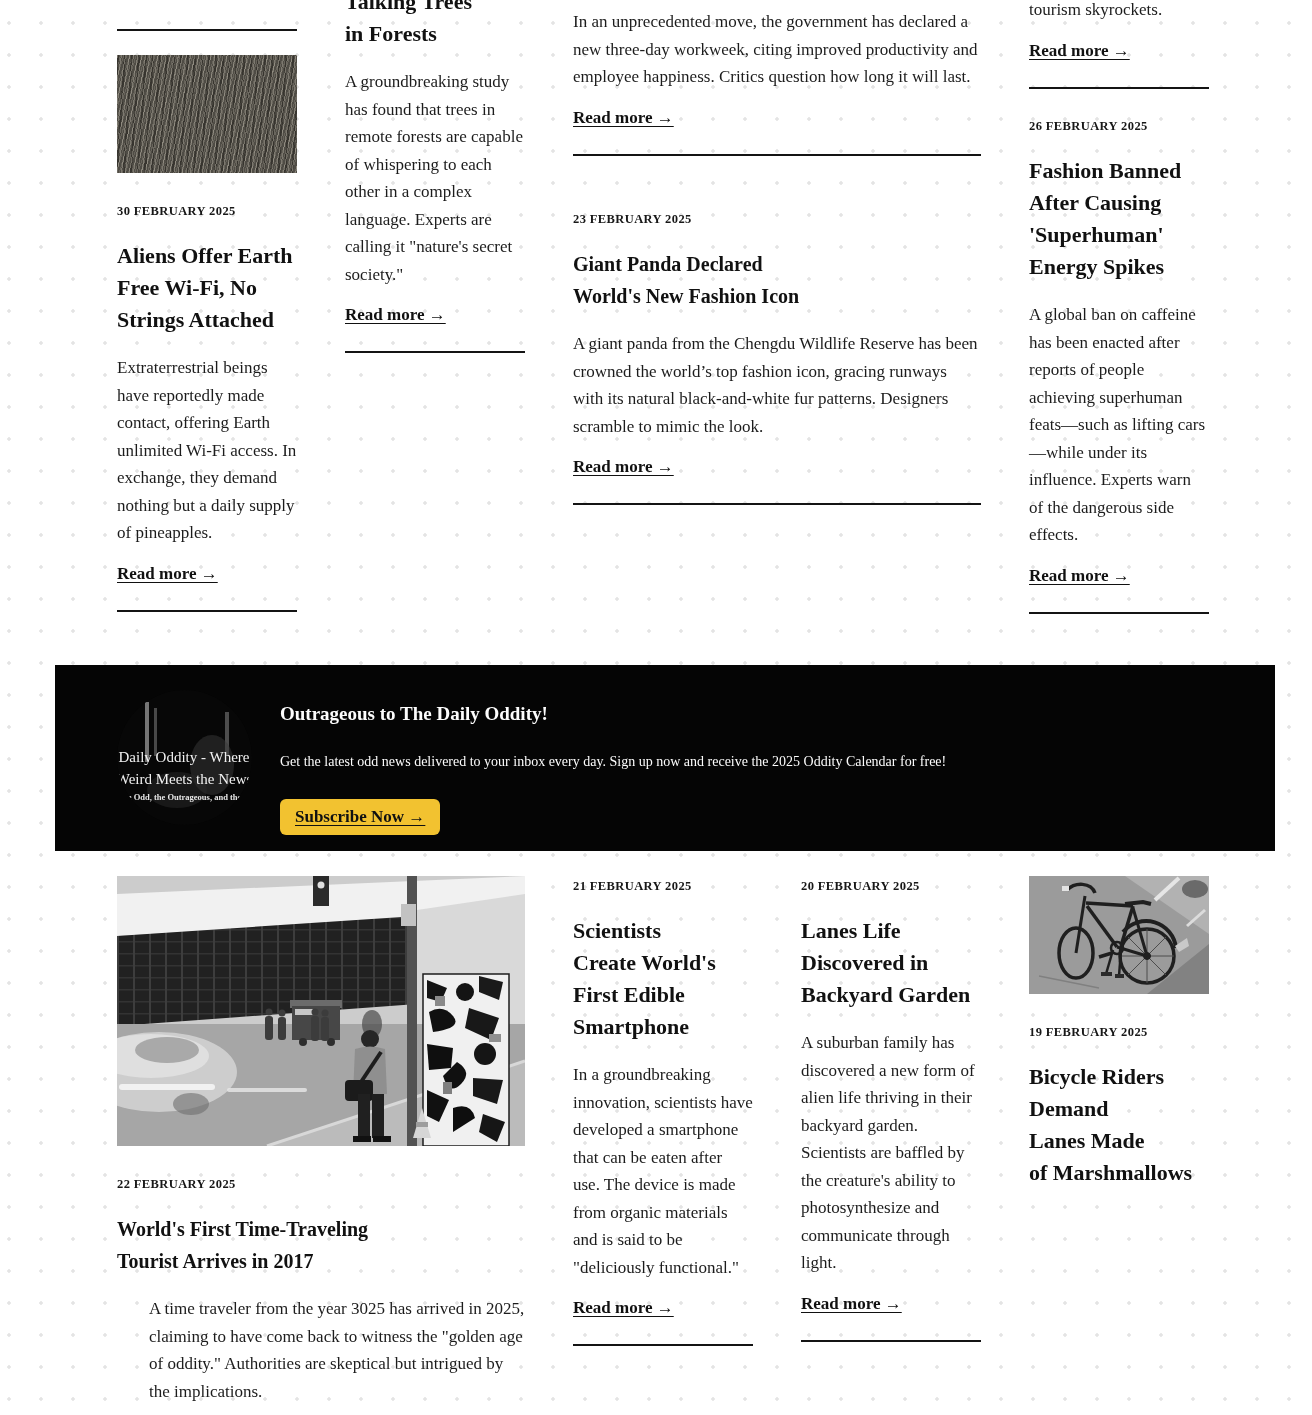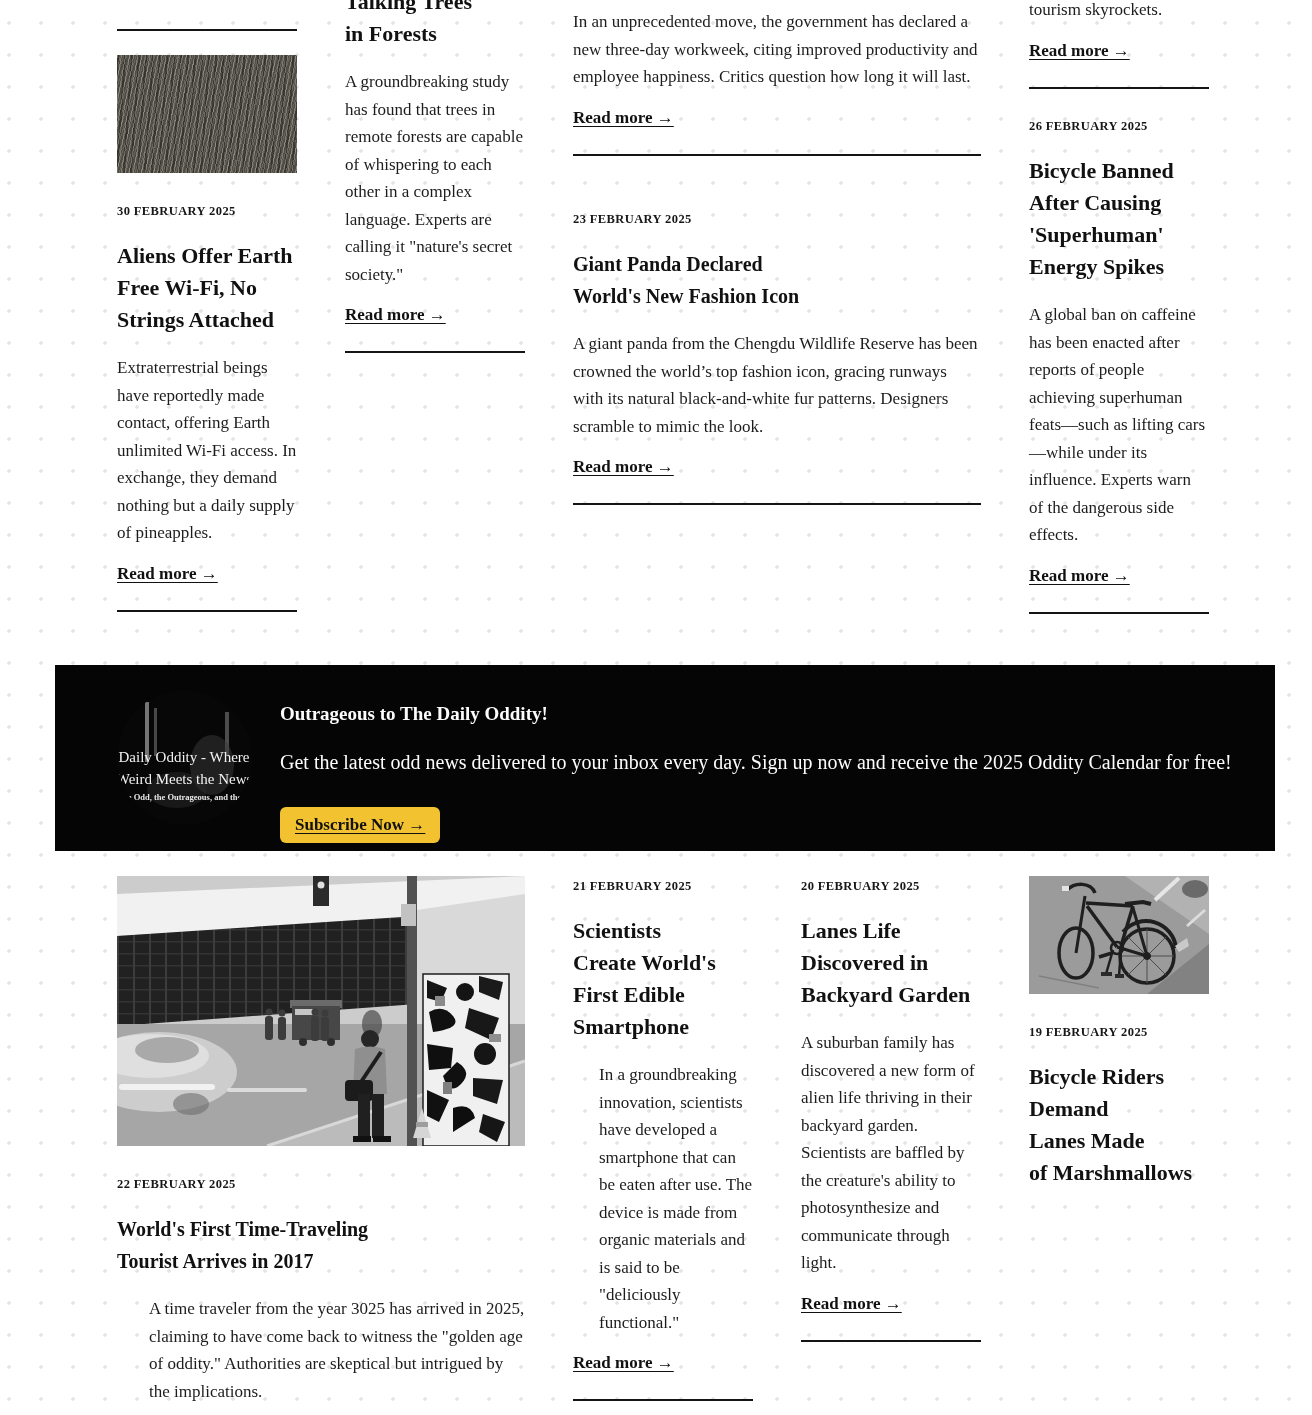--- a/index.html
+++ b/index.html
@@ -25,21 +25,21 @@
     background-image:
       repeating-linear-gradient(100deg, rgba(232,226,210,.30) 0 1px, transparent 1px 4px),
       repeating-linear-gradient(94deg, rgba(15,13,10,.38) 0 2px, transparent 2px 7px),
       repeating-linear-gradient(107deg, rgba(205,198,182,.20) 0 1px, transparent 1px 3px);}
   
   .banner{position:absolute;left:55px;top:665px;width:1220px;height:186px;background:#050505;
     box-sizing:border-box;display:flex;gap:28px;padding:25px 40px 0 62px;}
   .logo{width:135px;height:135px;flex:none;border-radius:50%;overflow:hidden;}
   .banner-content{padding-top:13px;color:#fdfdfd;}
   .banner-heading{font-size:19px;font-weight:bold;line-height:22px;margin:0;}
-  .banner-text{font-size:20px;line-height:22px;margin:26px 0 16px 0;}
+  .banner-text{font-size:14px;line-height:22px;margin:26px 0 8px 0;}
   .subscribe-btn{display:inline-block;margin-top:18px;background:#f2c230;color:#111;border:none;
     border-radius:6px;padding:8px 15px;font-family:"Liberation Serif",serif;font-size:17px;font-weight:bold;
     text-decoration:underline;text-underline-offset:3px;cursor:pointer;}
 </style>
 </head>
 <body>
 
 <div id="page">
 
   <article class="article" style="left:117px;top:29px;">
@@ -78,21 +78,21 @@
   </article>
 
   <article class="article" style="left:1029px;top:-4px;">
     <p class="body" style="margin-block:18px 0;">tourism skyrockets.</p>
     <a class="read-more">Read more →</a>
     <hr class="rule rule-end">
   </article>
 
   <article class="article" style="left:1029px;top:118px;">
     <div class="date">26 FEBRUARY 2025</div>
-    <h2 class="title" style="margin-block:20px 0;">Bicycle Banned
+    <h2 class="title" style="margin-block:20px 0;">Fashion Banned
 After Causing
 'Superhuman'
 Energy Spikes</h2>
     <p class="body" style="margin-block:18px 0;">A global ban on caffeine has been enacted after reports of people achieving superhuman feats—such as lifting cars—while under its influence. Experts warn of the dangerous side effects.</p>
     <a class="read-more">Read more →</a>
     <hr class="rule rule-end">
   </article>
 
   <section class="banner">
     <div class="logo">
@@ -205,21 +205,21 @@
     <p class="body" style="margin-block:18px 0;margin-left:32px;">A time traveler from the year 3025 has arrived in 2025, claiming to have come back to witness the "golden age of oddity." Authorities are skeptical but intrigued by the implications.</p>
 
   </article>
 
   <article class="article" style="left:573px;top:878px;">
     <div class="date">21 FEBRUARY 2025</div>
     <h2 class="title" style="margin-block:20px 0;">Scientists
 Create World's
 First Edible
 Smartphone</h2>
-    <p class="body" style="margin-block:18px 0;margin-left:26px;">In a groundbreaking innovation, scientists have developed a smartphone that can be eaten after use. The device is made from organic materials and is said to be "deliciously functional."</p>
+    <p class="body" style="margin-block:18px 0;">In a groundbreaking innovation, scientists have developed a smartphone that can be eaten after use. The device is made from organic materials and is said to be "deliciously functional."</p>
     <a class="read-more">Read more →</a>
     <hr class="rule rule-end">
   </article>
 
   <article class="article" style="left:801px;top:878px;">
     <div class="date">20 FEBRUARY 2025</div>
     <h2 class="title" style="margin-block:20px 0;">Lanes Life
 Discovered in
 Backyard Garden</h2>
     <p class="body" style="margin-block:18px 0;">A suburban family has discovered a new form of alien life thriving in their backyard garden. Scientists are baffled by the creature's ability to photosynthesize and communicate through light.</p>

